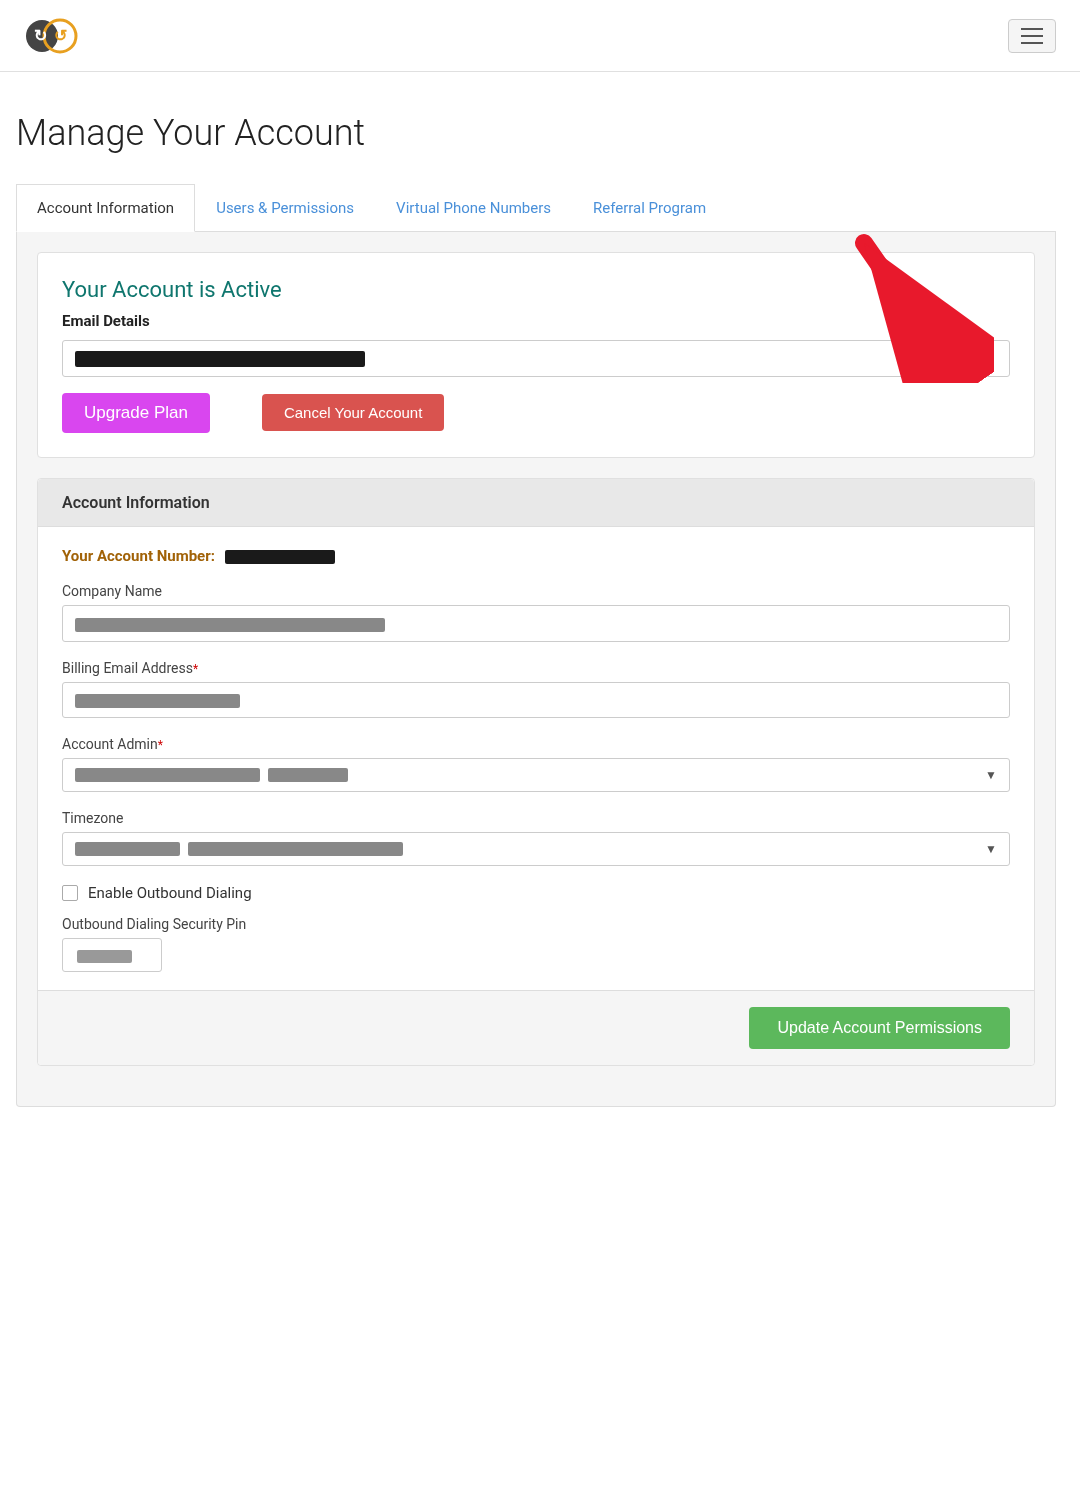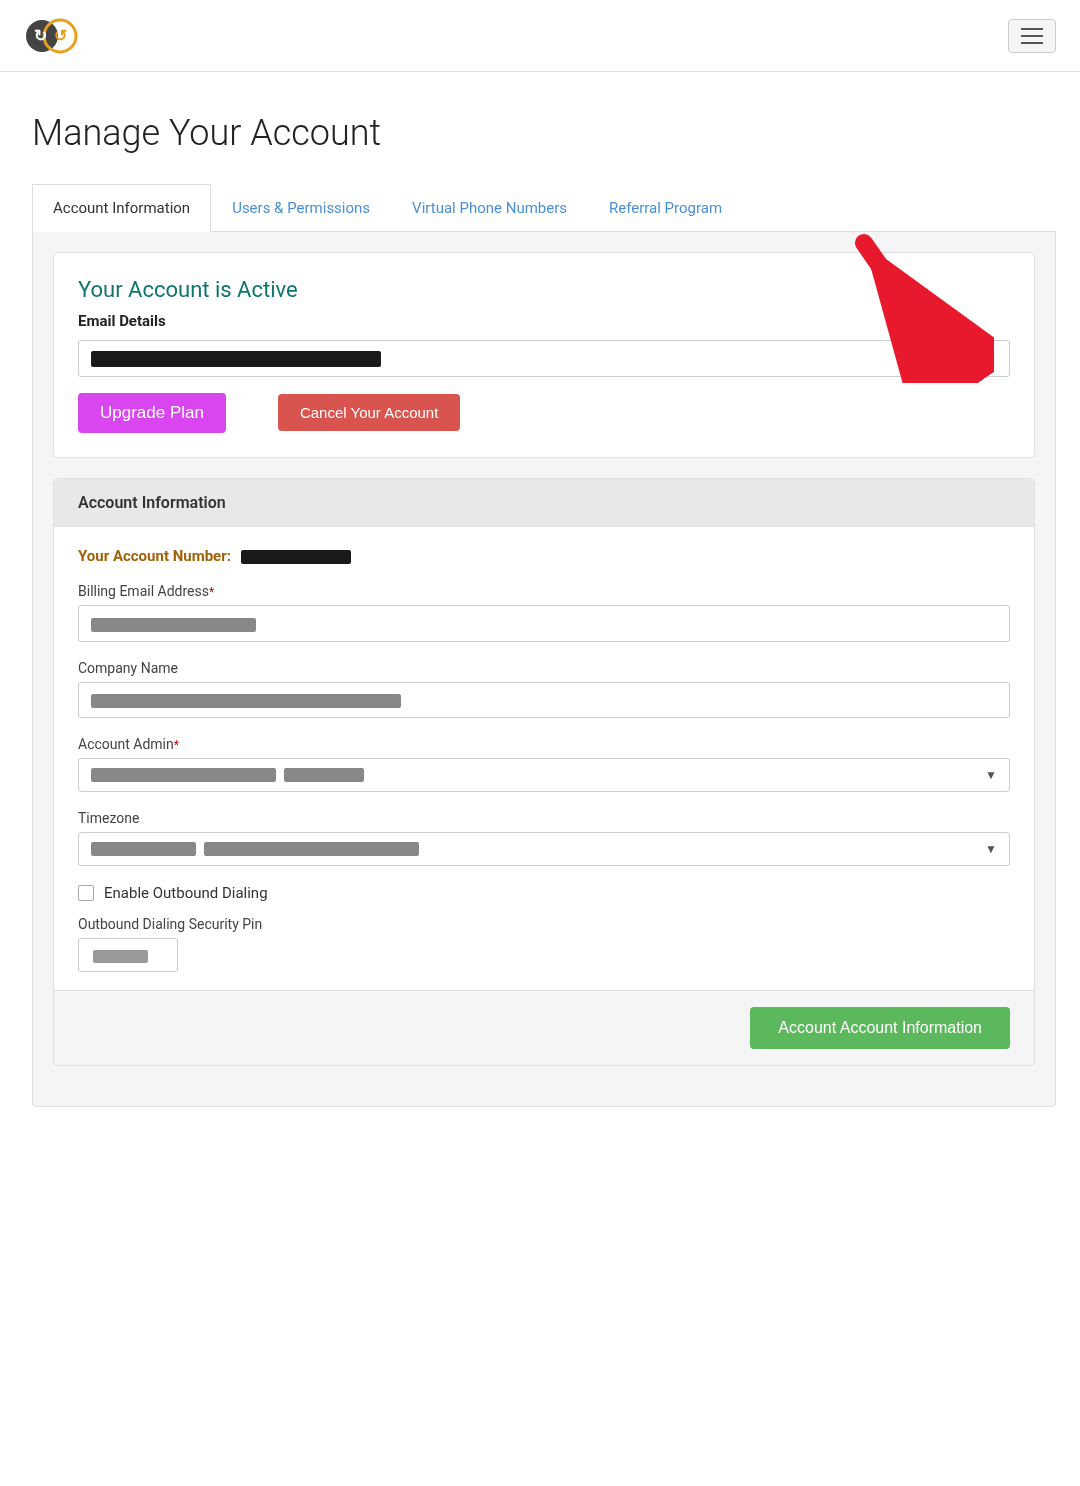--- a/index.html
+++ b/index.html
@@ -40,21 +40,21 @@
     }
     .hamburger-btn span {
       display: block;
       width: 22px;
       height: 2px;
       background: #555;
     }
 
     
     .page-content {
-      padding: 40px 24px 40px 32px;
+      padding: 40px 24px 40px 16px;
     }
 
     .page-title {
       font-size: 36px;
       font-weight: 300;
       color: #222;
       margin-bottom: 30px;
     }
 
     
@@ -349,32 +349,32 @@
 
     <div class="card">
       <div class="section-header">Account Information</div>
 
       <div class="account-number-row">
         <span>Your Account Number:</span>
         <span class="redacted-inline"></span>
       </div>
 
       <div class="form-group">
+        <label class="form-label">Company Name</label>
+        <div class="form-input">
+          <span class="form-input-redacted" style="width:310px;"></span>
+        </div>
+      </div>
+
+      <div class="form-group">
         <label class="form-label">
           <span>Billing Email Address</span><span class="required">*</span>
         </label>
         <div class="form-input">
           <span class="form-input-redacted" style="width:165px;"></span>
-        </div>
-      </div>
-
-      <div class="form-group">
-        <label class="form-label">Company Name</label>
-        <div class="form-input">
-          <span class="form-input-redacted" style="width:310px;"></span>
         </div>
       </div>
 
       <div class="form-group">
         <label class="form-label">
           <span>Account Admin</span><span class="required">*</span>
         </label>
         <div class="select-input">
           <div class="select-content">
             <span class="form-input-redacted" style="width:185px;"></span>
@@ -401,18 +401,18 @@
       </div>
 
       <div class="form-group">
         <label class="form-label">Outbound Dialing Security Pin</label>
         <div class="pin-input">
           <span class="pin-redacted"></span>
         </div>
       </div>
 
       <div class="action-bar">
-        <button class="btn-update">Account Account Information</button>
+        <button class="btn-update">Update Account Permissions</button>
       </div>
     </div>
 
   </div>
 </div>
 
 </body></html>

